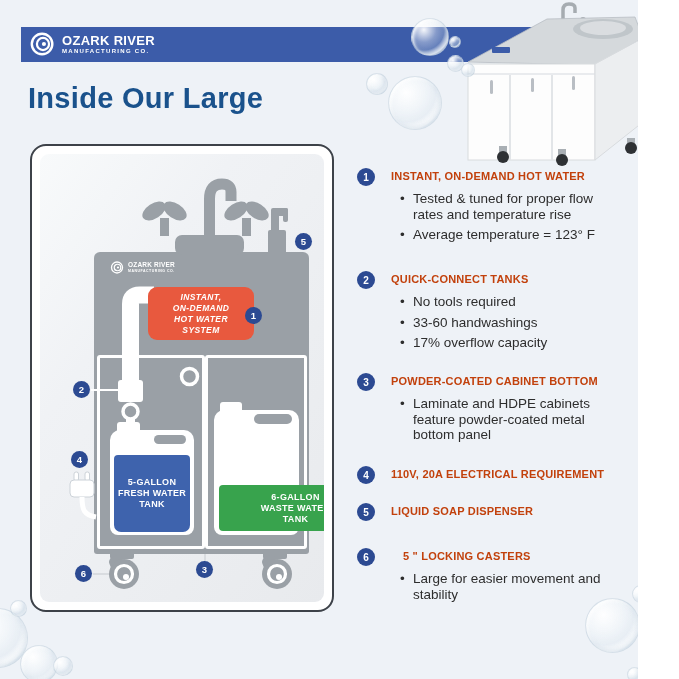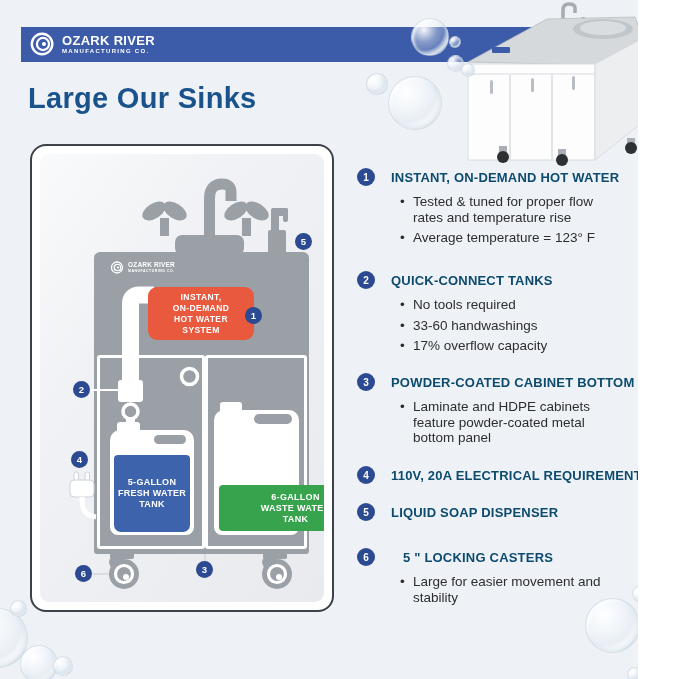--- a/index.html
+++ b/index.html
@@ -26,21 +26,21 @@
         background:linear-gradient(126deg,#f8fafb 0%,#f0f2f5 32%,#e8eaed 100%);overflow:hidden;}
   .diagram{position:absolute;inset:0;}
   .cabinet{position:absolute;left:54px;top:98px;width:215px;height:302px;background:#9aa0a6;
         border-radius:6px 6px 3px 3px;z-index:1;}
   .compartment{position:absolute;border:3px solid #fff;border-radius:3px;}
   .comp-left{left:3px;top:103px;width:102px;height:188px;}
   .comp-right{left:111px;top:103px;width:96px;height:188px;}
   .diagram-svg{position:absolute;left:0;top:0;z-index:2;}
   .hotbox{position:absolute;left:108px;top:133px;width:106px;height:53px;background:#e8593e;
         border-radius:9px;color:#fff;font-size:8.5px;font-weight:bold;line-height:11px;text-align:center;
-        letter-spacing:.4px;display:flex;align-items:center;justify-content:center;white-space:pre-line;z-index:3;}
+        letter-spacing:.4px;display:flex;align-items:center;justify-content:center;white-space:pre-line;z-index:3;font-style:italic;}
   .cab-logo{position:absolute;left:70px;top:106px;display:flex;gap:3px;align-items:center;z-index:3;}
   .cab-logo svg{width:15px;height:15px;}
   .cab-logo .logo-name{font-size:6.5px;color:#fff;letter-spacing:.2px;}
   .cab-logo .logo-sub{font-size:3.5px;color:#fff;letter-spacing:.5px;margin-top:1px;}
   .tank{position:absolute;background:#fff;z-index:3;}
   .tank-fresh{left:70px;top:276px;width:84px;height:105px;border-radius:10px 10px 8px 8px;}
   .tank-waste{left:174px;top:256px;width:85px;height:125px;border-radius:10px 10px 8px 8px;}
   .tank-cap{position:absolute;background:#fff;border-radius:3px;}
   .cap-fresh{left:7px;top:-8px;width:23px;height:12px;}
   .cap-waste{left:6px;top:-8px;width:22px;height:12px;}
@@ -54,21 +54,21 @@
   .dmark{position:absolute;width:17px;height:17px;border-radius:50%;background:#2c4a92;color:#fff;
         font-size:9.5px;font-weight:bold;display:flex;align-items:center;justify-content:center;z-index:4;}
   .dm1{left:205px;top:153px;}  .dm2{left:33px;top:227px;}  .dm3{left:156px;top:407px;}
   .dm4{left:31px;top:297px;}   .dm5{left:255px;top:79px;}  .dm6{left:35px;top:411px;}
 
   
   .feature{position:absolute;left:353px;z-index:2;width:320px;}
   .f1{top:168px;} .f2{top:271px;} .f3{top:373px;} .f4{top:466px;} .f5{top:503px;} .f6{top:548px;}
   .fmark{position:absolute;left:4px;top:0;width:18px;height:18px;border-radius:50%;background:#2c4a92;
         color:#fff;font-size:10px;font-weight:bold;display:flex;align-items:center;justify-content:center;}
-  .ftitle{margin-left:38px;font-size:13px;font-weight:bold;color:#0c4a6e;letter-spacing:.2px;padding-top:2px;}
+  .ftitle{margin-left:38px;font-size:11px;font-weight:bold;color:#c2410c;letter-spacing:.2px;padding-top:2px;}
   .f6 .ftitle{margin-left:50px;}
   .fbullets{margin:9px 0 0 47px;padding:0;list-style:none;}
   .fbullets li{position:relative;font-size:13.5px;color:#2d2d2d;line-height:15.5px;margin-bottom:5px;
         white-space:pre-line;padding-left:13px;}
   .fbullets li::before{content:"•";position:absolute;left:0;top:0;color:#2d2d2d;}
 
   
   .bubble{position:absolute;border-radius:50%;z-index:5;
         background:radial-gradient(circle at 33% 30%, rgba(255,255,255,.95) 0%, rgba(246,250,252,.4) 36%,
                    rgba(216,228,238,.28) 58%, rgba(255,255,255,.9) 74%, rgba(205,220,232,.45) 82%,
@@ -88,21 +88,21 @@
         <circle cx="15" cy="15" r="6.5" fill="none" stroke="#fff" stroke-width="2.4"></circle>
         <circle cx="16" cy="15" r="2.2" fill="#fff"></circle>
       </svg>
       <div class="logo-text">
         <div class="logo-name">OZARK RIVER</div>
         <div class="logo-sub">MANUFACTURING CO.</div>
       </div>
     </div>
   </div>
 
-  <div class="page-title">Large Our Sinks</div>
+  <div class="page-title">Inside Our Large</div>
 
   <svg class="product" width="225" height="170" viewBox="0 0 225 170">
 
     <path d="M108,24 V10 Q108,4 114,4 Q120,4 120,8 V13" stroke="#a6acb1" stroke-width="3.5" fill="none"></path>
     <circle cx="99" cy="22" r="3" fill="#a6acb1"></circle>
     <circle cx="128" cy="20" r="3" fill="#a6acb1"></circle>
     <rect x="97" y="20" width="33" height="5" rx="2" fill="#b5babf"></rect>
 
     <polygon points="13,62 92,19 180,17 188,38 140,65" fill="#d5d9dc" stroke="#b9bec4" stroke-width="0.8"></polygon>
     <ellipse cx="148" cy="29" rx="30" ry="10" fill="#c0c6ca"></ellipse>

